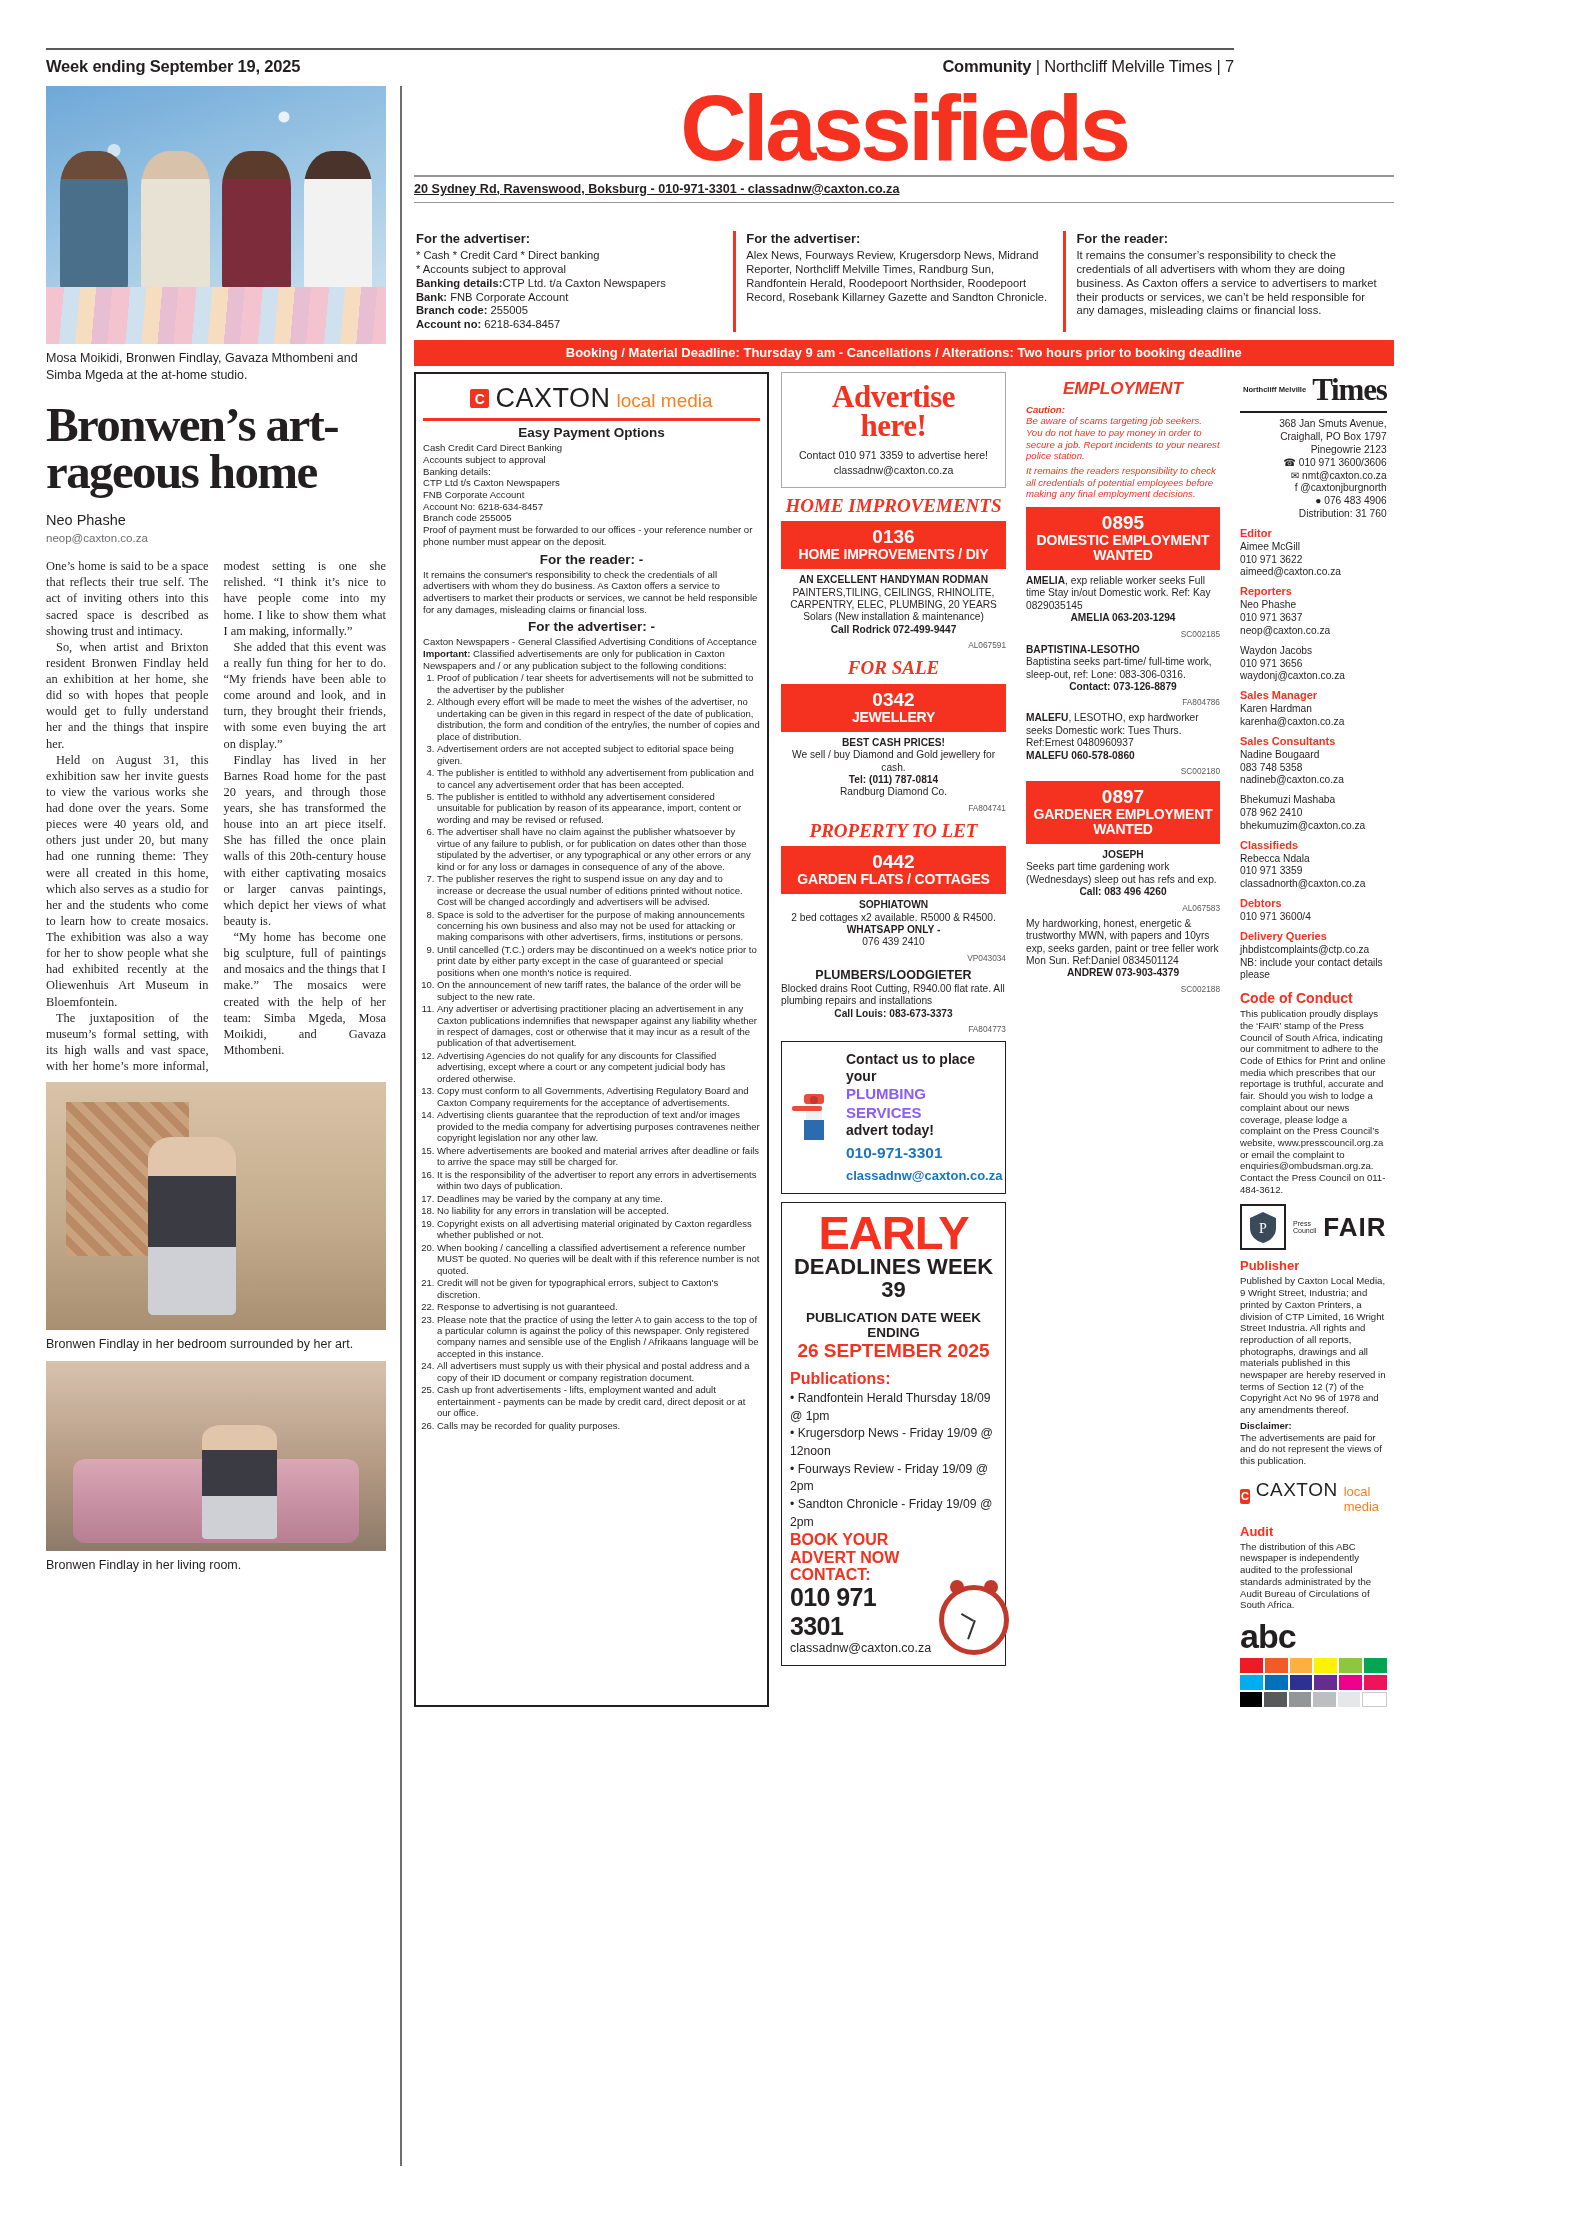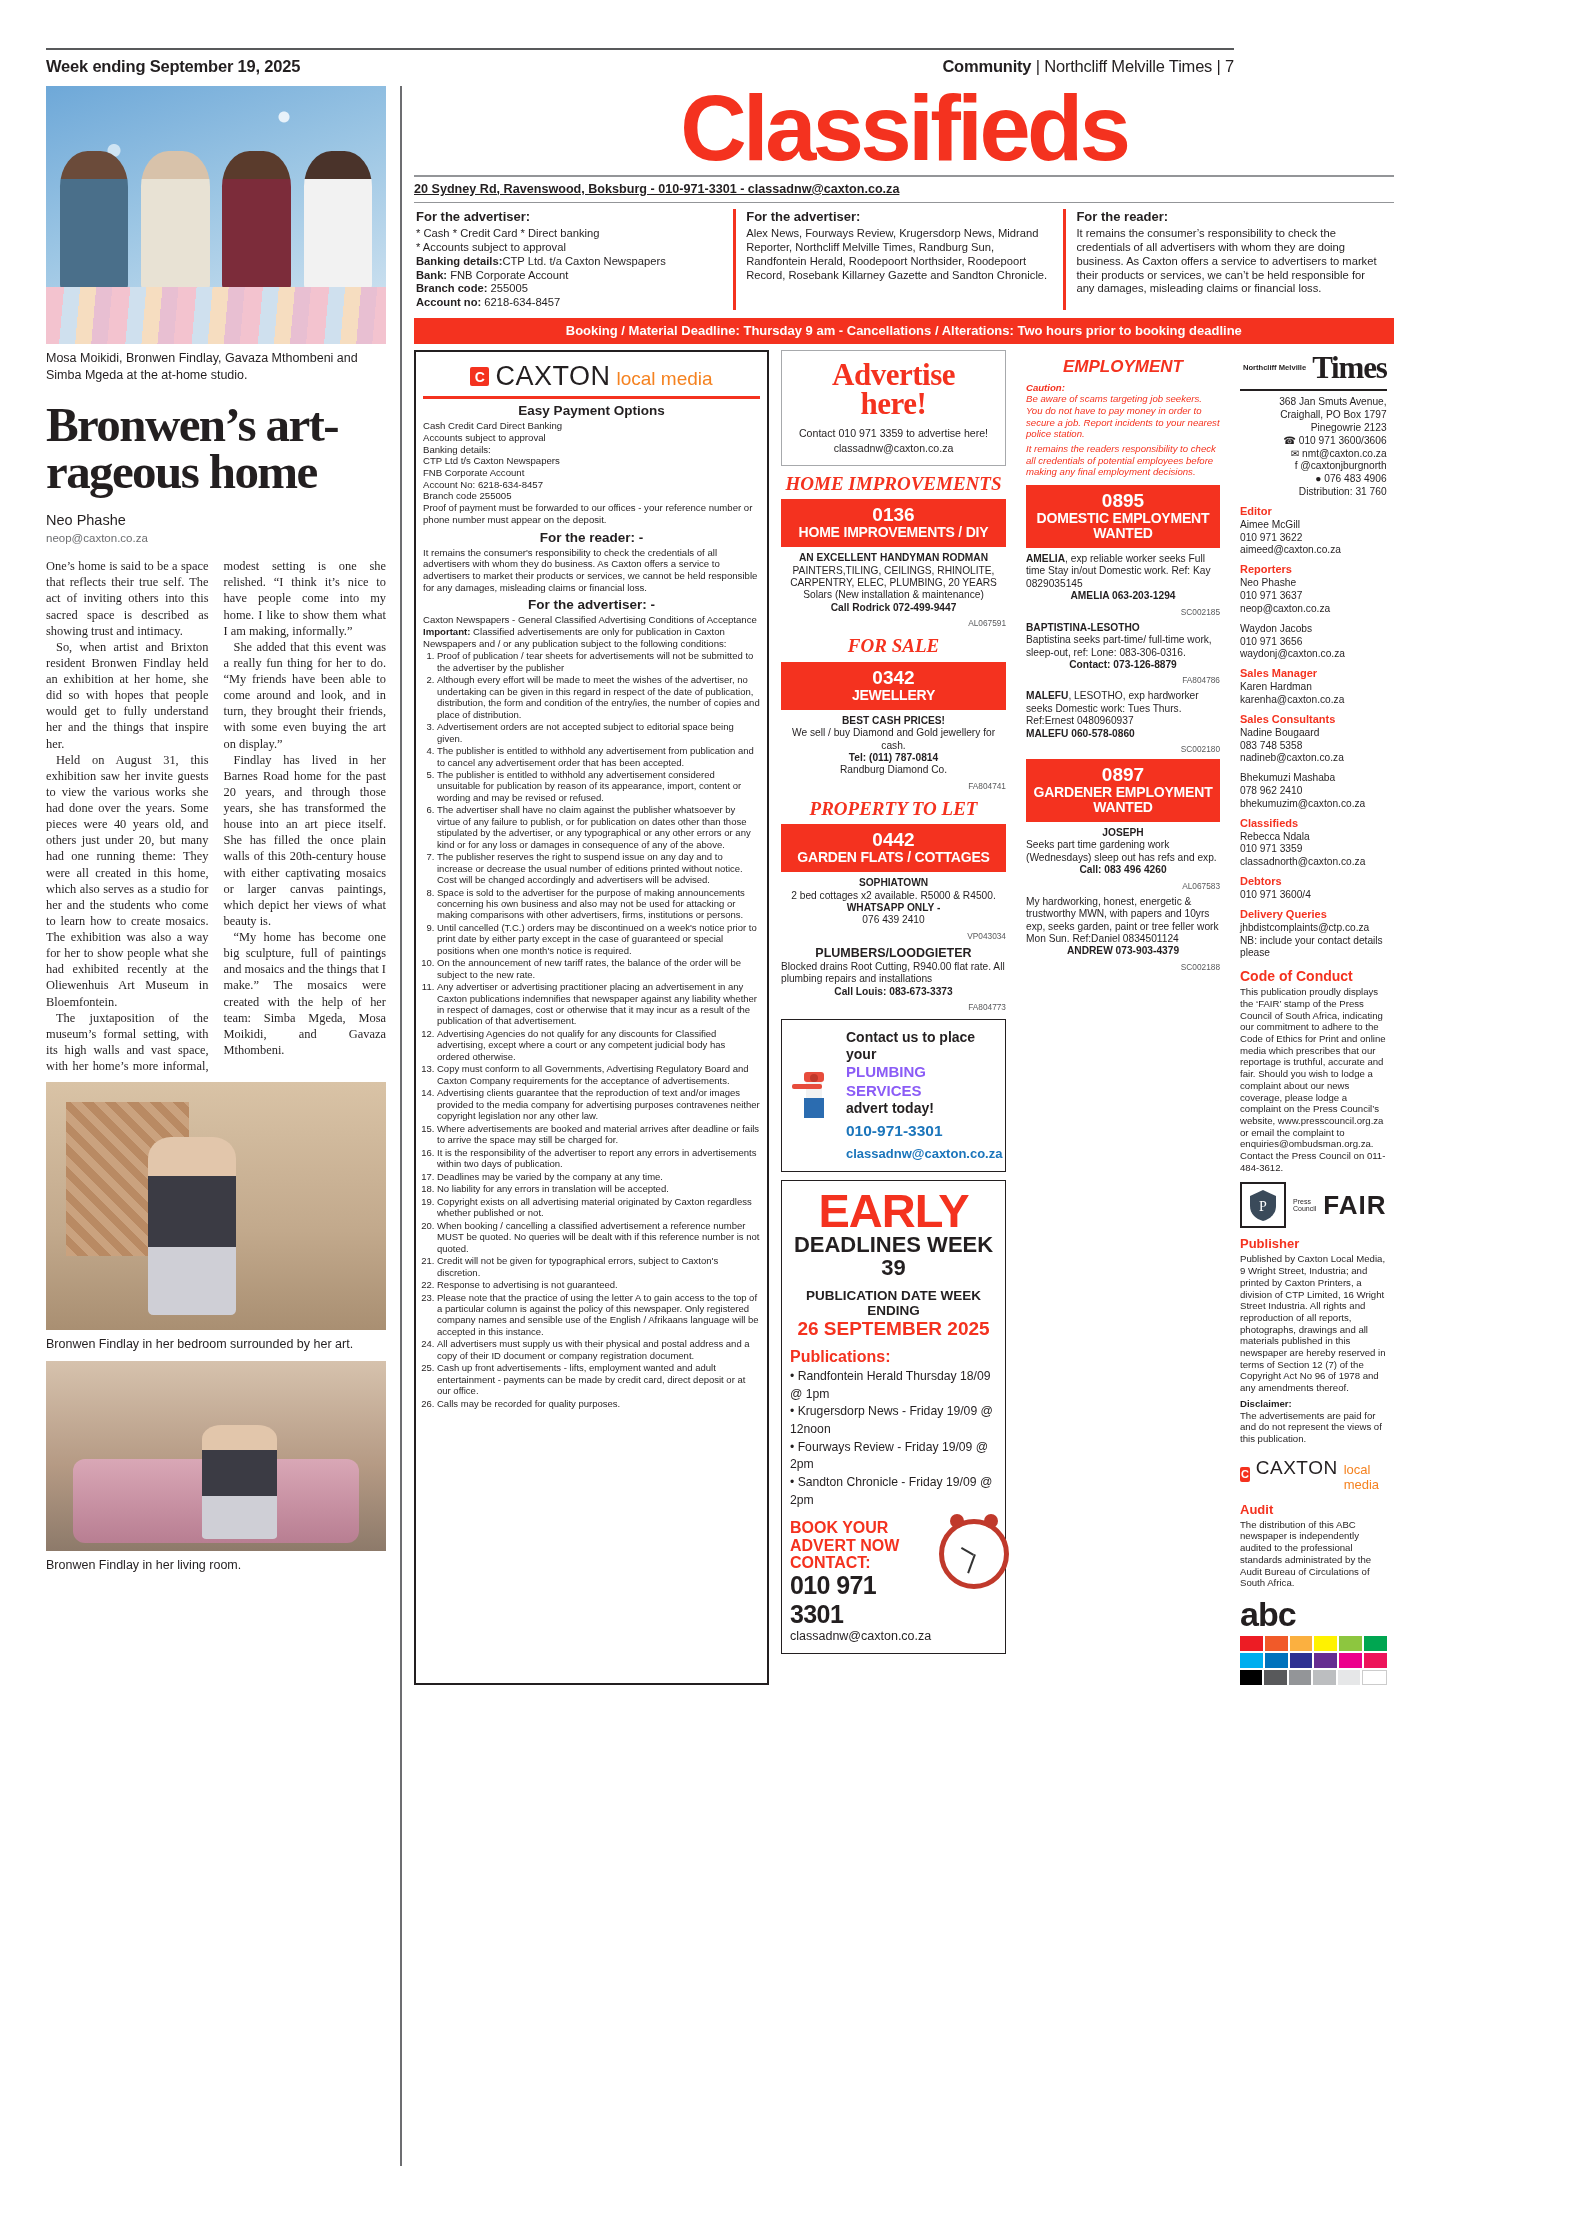--- a/index.html
+++ b/index.html
@@ -39,21 +39,21 @@
                text-align: justify; hyphens: auto; font-family: "Liberation Serif", serif; }
   .body-cols p { text-indent: 10px; margin: 0; }
   .body-cols p.first { text-indent: 0; }
   .cls-title { font-size: 92px; font-weight: bold; color: #f4321f; letter-spacing: -3.5px;
                line-height: 0.92; text-align: center; font-family: "Liberation Sans", sans-serif; }
   .cls-rule { border-top: 2px solid #939598; margin: 4px 0 4px 0; }
   .cls-contact { font-size: 12.6px; font-weight: bold; line-height: 1.28; text-decoration: underline; }
   .cls-rule2 { border-top: 1px solid #939598; margin: 5px 0 6px 0; }
 
   .terms-row { display: flex; gap: 0; }
-  .terms-box { flex: 1; font-size: 11.2px; line-height: 1.24; padding: 0 10px; }
+  .terms-box { flex: 1; font-size: 11.2px; line-height: 1.24; padding: 0 10px; margin-top: 22px; }
   .terms-box:first-child { padding-left: 2px; }
   .terms-box + .terms-box { border-left: 3px solid #f4321f; }
   .terms-box h4 { font-size: 13px; margin-bottom: 2px; }
   .terms-box b { font-weight: bold; }
 
   .deadline-bar { background: #f4321f; color: #fff; font-size: 13px; font-weight: bold;
                   text-align: center; padding: 5px 0 6px 0; margin: 8px 0 6px 0; }
 
   
   .ads { display: flex; gap: 0; margin-top: 2px; }
@@ -119,21 +119,21 @@
 
   
   .early { border: 1px solid #231f20; margin-top: 8px; padding: 8px 8px 10px; }
   .early h2 { color: #f4321f; font-size: 47px; font-weight: bold; text-align: center;
               line-height: 0.92; letter-spacing: -1px; }
   .early h3 { font-size: 22px; font-weight: bold; text-align: center; line-height: 1.04; margin-top: 2px; }
   .early .pd { font-size: 13.5px; font-weight: bold; text-align: center; margin-top: 8px; }
   .early .dt { font-size: 19px; font-weight: bold; color: #f4321f; text-align: center; }
   .early .pub { color: #f4321f; font-size: 16px; font-weight: bold; margin-top: 8px; }
   .early ul { list-style: none; font-size: 12.2px; line-height: 1.45; margin-top: 2px; }
-  .book { margin-top: 10px; display: flex; align-items: flex-start; gap: 8px; }
+  .book { display: flex; align-items: flex-end; gap: 8px; }
   .book .t1 { color: #f4321f; font-weight: bold; font-size: 16px; line-height: 1.08; }
   .book .t2 { font-weight: bold; font-size: 25px; letter-spacing: -0.6px; }
   .book .t3 { font-size: 12.5px; }
 
   
   .pc { margin-top: 9px; display: flex; align-items: center; gap: 7px; }
   .pc-badge { width: 46px; height: 46px; border: 2px solid #231f20; display: flex;
               align-items: center; justify-content: center; }
   .pc-fair { font-size: 26px; font-weight: bold; letter-spacing: 1px; }
   .pc-lbl { font-size: 7px; line-height: 1.1; }

